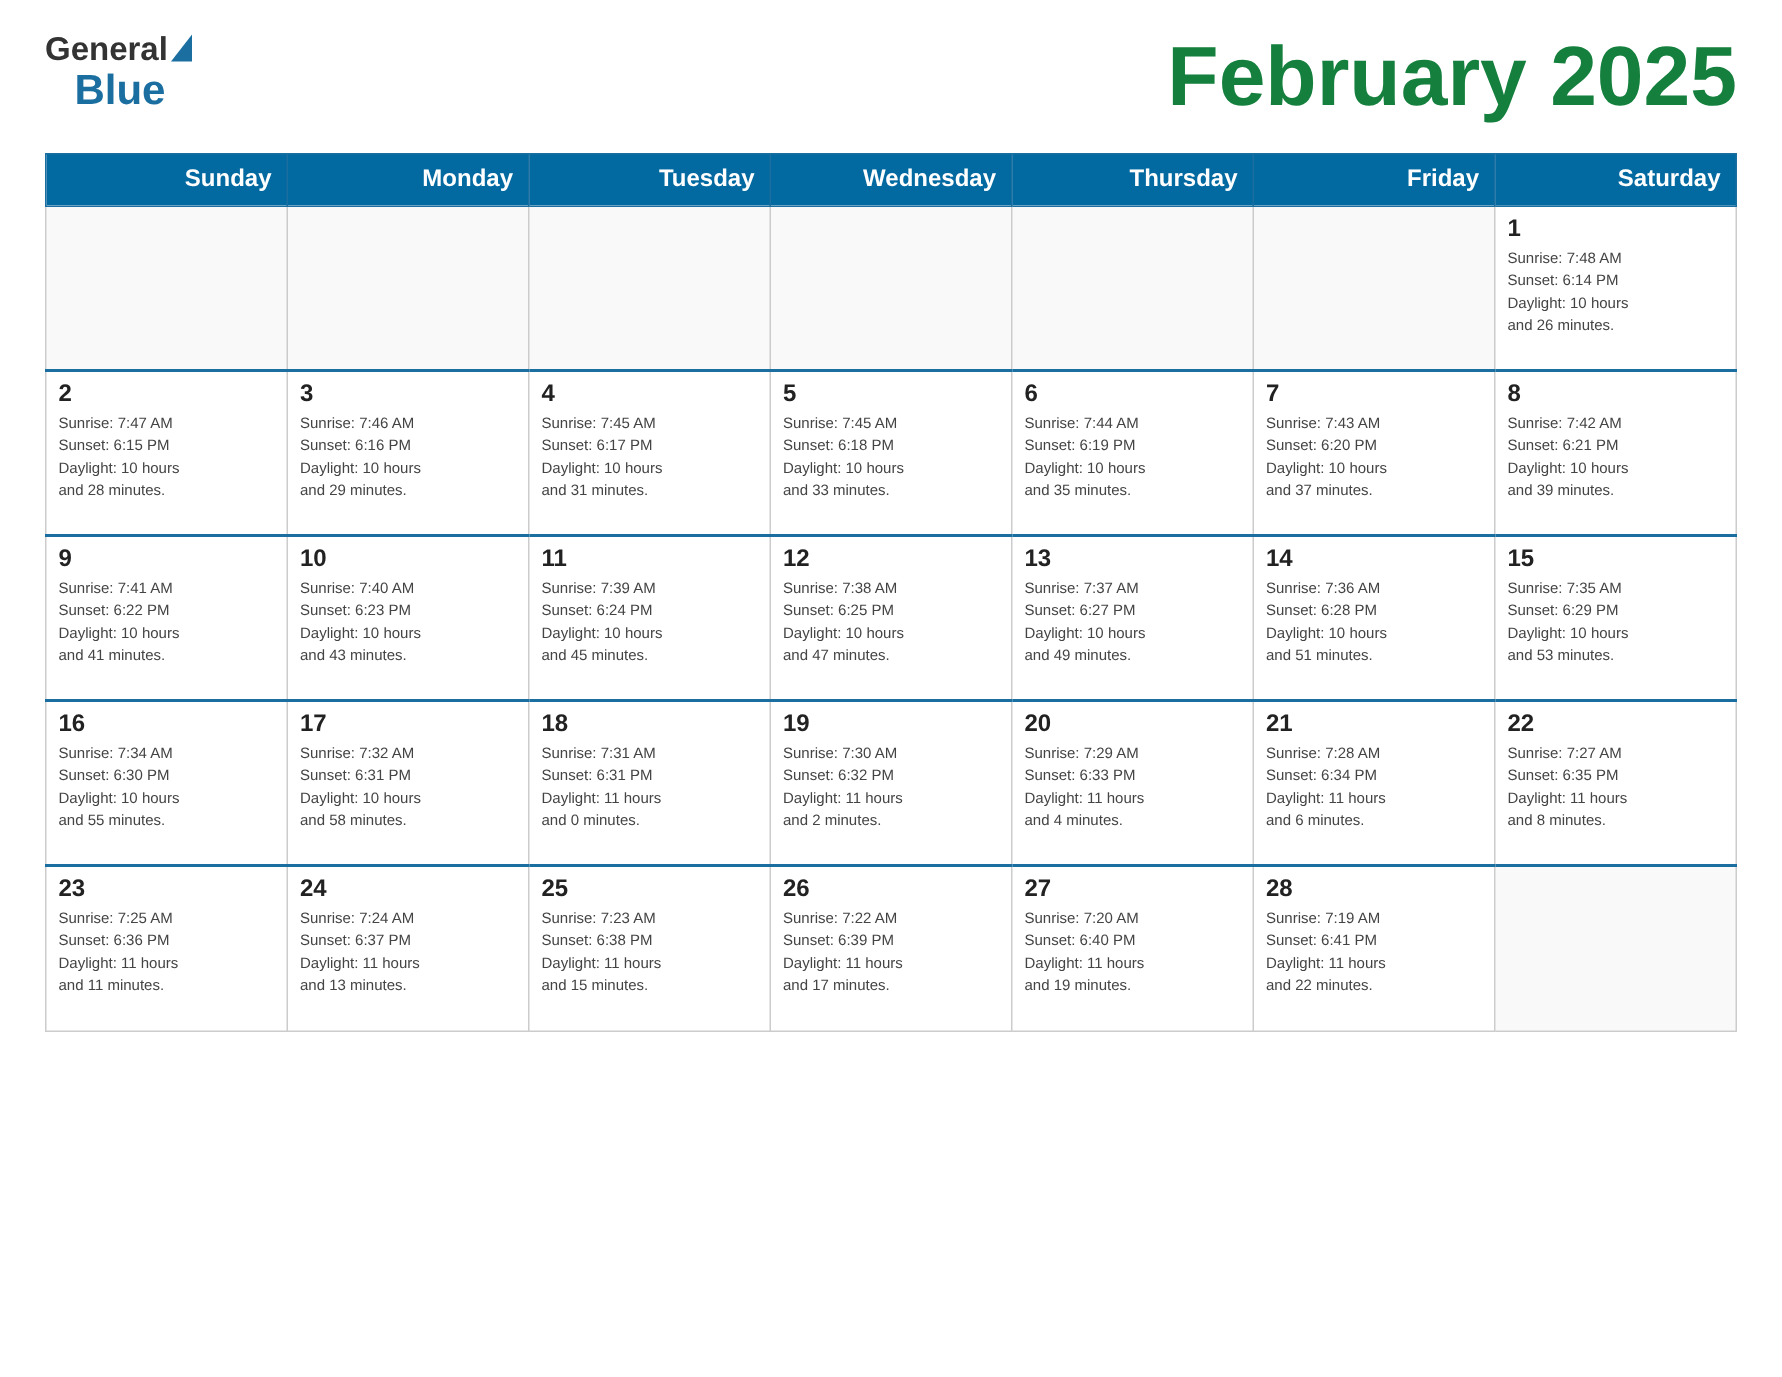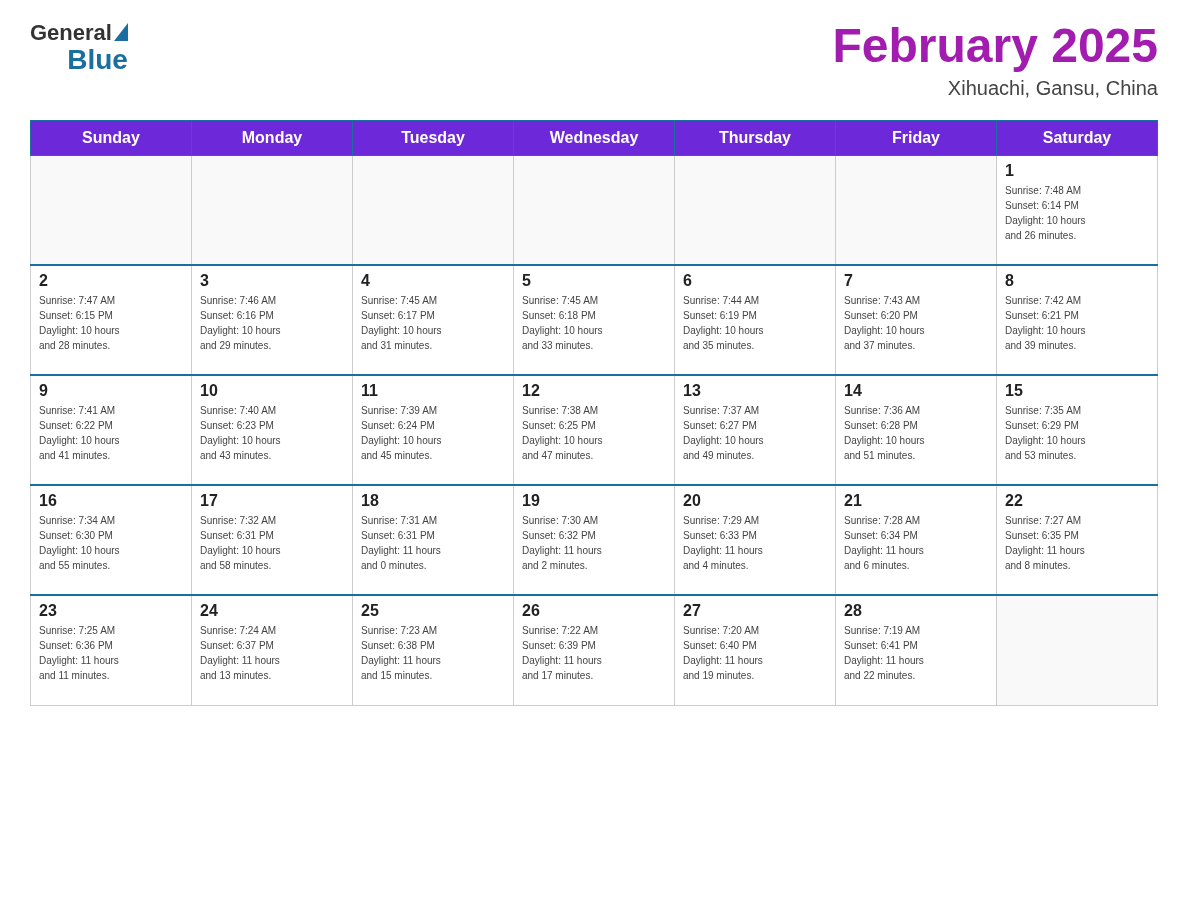--- a/index.html
+++ b/index.html
@@ -13,21 +13,21 @@
     }
     .header {
       display: flex;
       justify-content: space-between;
       align-items: flex-start;
       margin-bottom: 20px;
     }
     .logo {
       display: flex;
       flex-direction: column;
-      align-items: flex-end;
+      align-items: center;
     }
     .logo-top {
       display: flex;
       align-items: center;
     }
     .logo-general {
       font-size: 22px;
       font-weight: bold;
       color: #333;
     }
@@ -43,41 +43,41 @@
       font-size: 28px;
       font-weight: bold;
       color: #1a6ea0;
       margin-top: -2px;
       margin-left: 2px;
     }
     .title-area {
       text-align: right;
     }
     .month-title {
-      font-size: 48px;
-      font-weight: bold;
-      color: #a21caf;
+      font-size: 56px;
+      font-weight: bold;
+      color: #15803d;
       line-height: 1.1;
     }
     .location-title {
       font-size: 20px;
       color: #444;
       margin-top: 4px;
     }
     .calendar {
       width: 100%;
       border-collapse: collapse;
     }
     .calendar thead th {
-      background: #6d28d9;
+      background: #0369a1;
       color: #fff;
       font-size: 16px;
       font-weight: bold;
       padding: 8px 10px;
-      text-align: center;
+      text-align: right;
       border: 1px solid #1a6ea0;
     }
     .calendar tbody td {
       border: 1px solid #ccc;
       vertical-align: top;
       padding: 6px 8px;
       width: 14.28%;
       min-height: 110px;
       height: 110px;
     }
@@ -109,21 +109,20 @@
 <div class="header">
   <div class="logo">
     <div class="logo-top">
       <span class="logo-general">General</span>
       <div class="logo-triangle"></div>
     </div>
     <span class="logo-blue">Blue</span>
   </div>
   <div class="title-area">
     <div class="month-title">February 2025</div>
-    <div class="location-title">Xihuachi, Gansu, China</div>
   </div>
 </div>
 
 <table class="calendar">
   <thead>
     <tr>
       <th>Sunday</th>
       <th>Monday</th>
       <th>Tuesday</th>
       <th>Wednesday</th>

